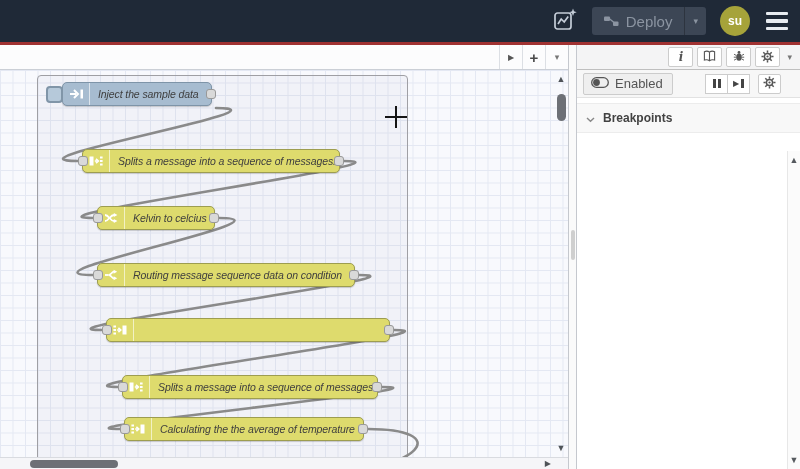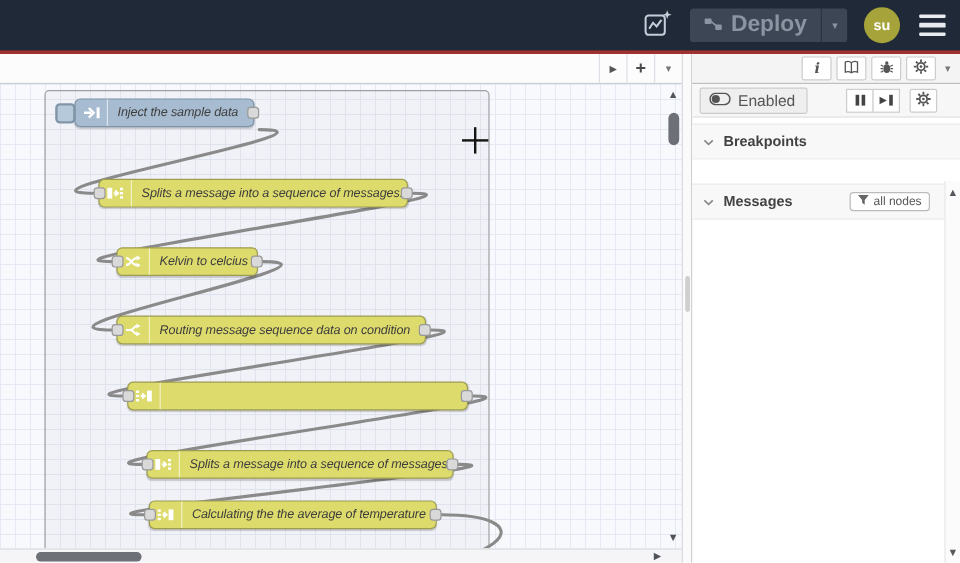--- a/index.html
+++ b/index.html
@@ -5,21 +5,21 @@
   * { margin:0; padding:0; box-sizing:border-box; }
   html,body { width:800px; height:469px; overflow:hidden; background:#fff;
     font-family:"Liberation Sans", sans-serif; }
   .app { position:relative; width:800px; height:469px; display:flex; flex-direction:column; }
 
   
   .header { height:45px; background:var(--header-bg,#1f2937); border-bottom:3px solid var(--accent-red,#a03232);
     display:flex; align-items:center; justify-content:flex-end; padding:0 10px; gap:14px; flex:0 0 45px; }
   .hbtn { background:none; border:none; cursor:pointer; display:flex; align-items:center; }
   .deploy-btn { display:flex; align-items:stretch; background:#3c4655; border-radius:3px; height:28px; overflow:hidden; }
-  .deploy-main { display:flex; align-items:center; gap:7px; padding:0 12px; color:#8b94a1; font-size:19px;font-weight:bold; }
+  .deploy-main { display:flex; align-items:center; gap:7px; padding:0 12px; color:#8b94a1; font-size:15px; }
   .deploy-caret { display:flex; align-items:center; padding:0 8px; border-left:1px solid rgba(0,0,0,0.25); color:#8b94a1; font-size:9px; }
   .avatar { width:30px; height:30px; border-radius:50%; background:var(--avatar-bg,#a6a33a);
     color:#fff; font-size:12px; font-weight:bold; display:flex; align-items:center; justify-content:center; }
   .hamburger { display:flex; flex-direction:column; gap:4px; padding:4px 2px; }
   .hamburger span { width:22px; height:3.5px; background:#e8ecf1; border-radius:1px; }
 
   
   .main { flex:1; display:flex; min-height:0; }
 
   
@@ -354,36 +354,20 @@
       <div class="side-sections">
         <div class="section-header">
           <span>
             <svg width="9" height="6" viewBox="0 0 9 6">
                 <path d="M1 1l3.5 3.3L8 1" fill="none" stroke="#888" stroke-width="1.4"></path>
               </svg>
           </span>
           <span class="section-title">Breakpoints</span>
         </div>
         <div class="section-body-sm"></div>
-        <div class="section-header">
-          <span>
-            <svg width="9" height="6" viewBox="0 0 9 6">
-                <path d="M1 1l3.5 3.3L8 1" fill="none" stroke="#888" stroke-width="1.4"></path>
-              </svg>
-          </span>
-          <span class="section-title">Messages</span>
-          <button class="filter-btn">
-            <span>
-              <svg width="9" height="9" viewBox="0 0 9 9">
-                  <path d="M0 .5h9L5.6 4.6V8.6L3.4 7V4.6z" fill="#666"></path>
-                </svg>
-            </span>
-            <span>all nodes</span>
-          </button>
-        </div>
         <div></div>
         <div class="side-scroll">
           <span class="arrow" style="top:4px;">▲</span>
           <span class="arrow" style="bottom:4px;">▼</span>
         </div>
       </div>
     </div>
   </div>
 </div>
 

